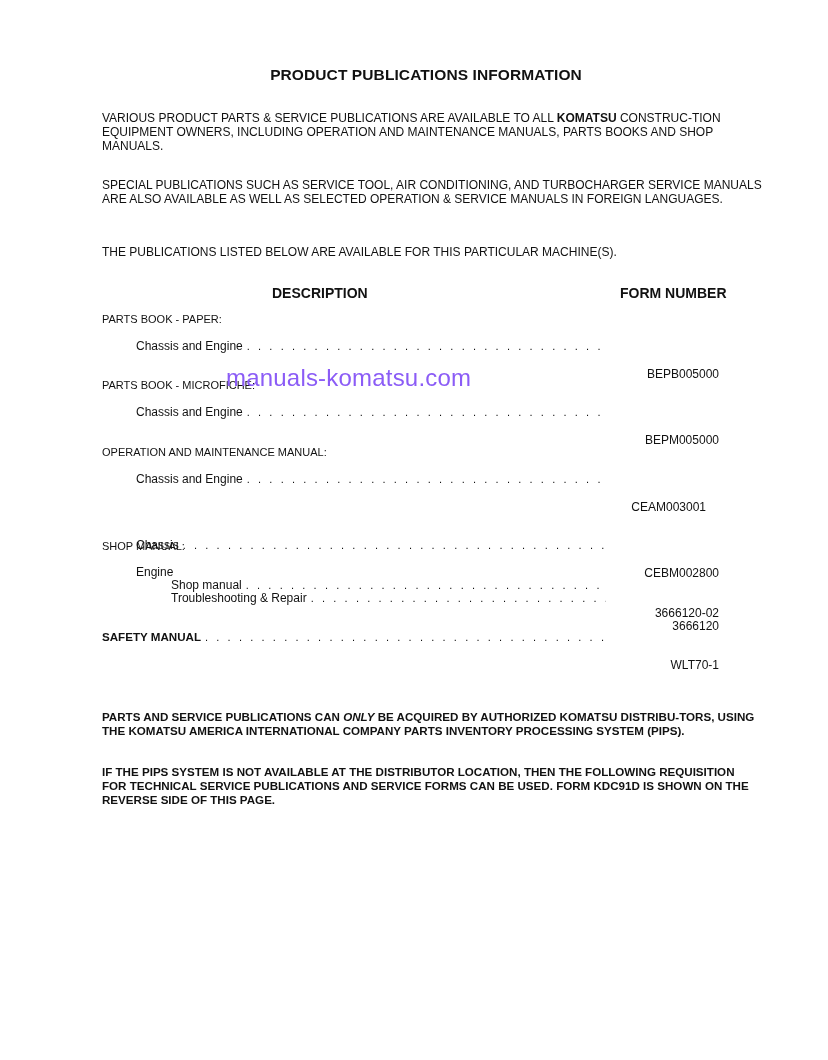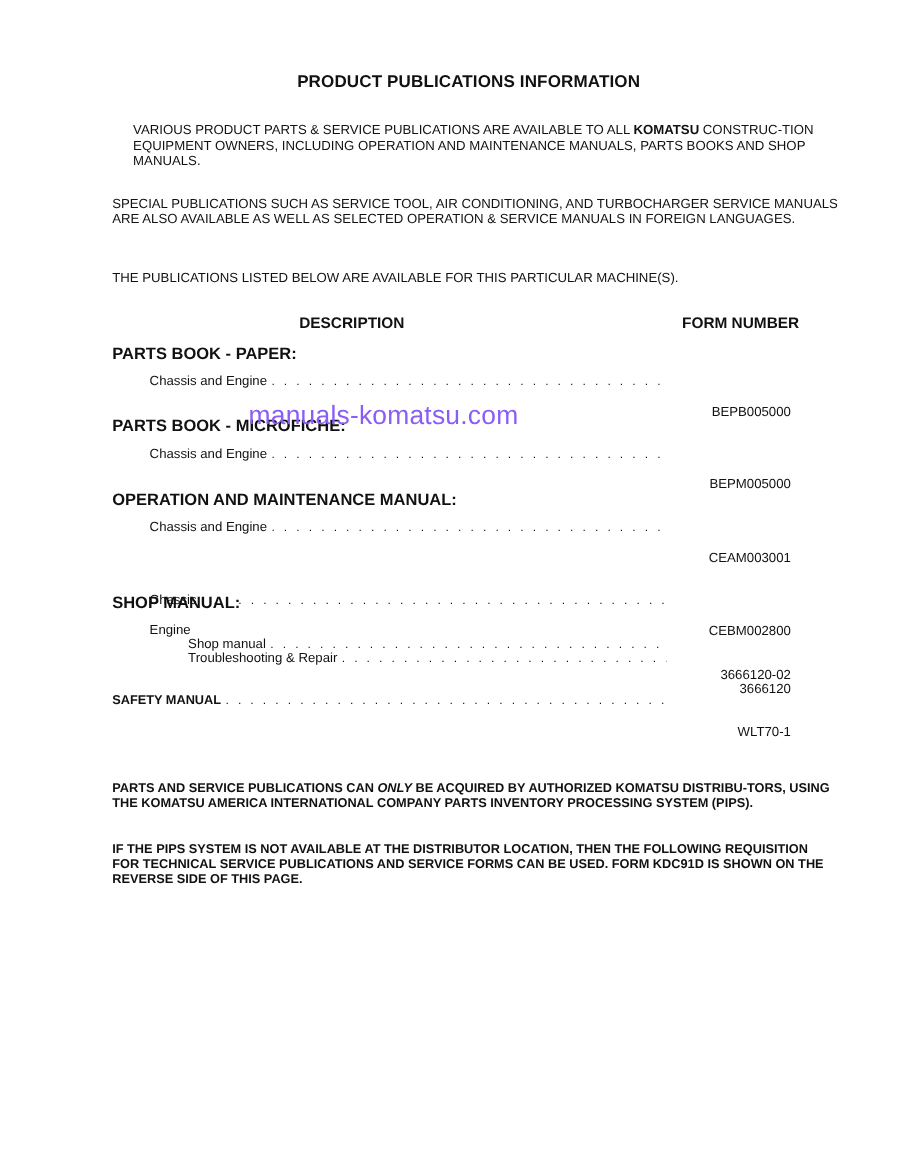--- a/index.html
+++ b/index.html
@@ -35,22 +35,22 @@
       font-weight: bold;
       font-size: 11.6px;
       line-height: 14px;
     }
     .col-head {
       font-size: 14px;
       font-weight: bold;
     }
     .section-head {
       left: 82px;
-      font-size: 15px;
-      font-weight: bold;
+      font-size: 11px;
+      font-weight: normal;
     }
     .entry {
       height: 14px;
       font-size: 12px;
       line-height: 14px;
       display: flex;
       align-items: baseline;
     }
     .entry .label { white-space: nowrap; }
     .entry .leader {
@@ -81,21 +81,21 @@
       font-family: "Liberation Sans", sans-serif;
       letter-spacing: 0.2px;
       white-space: nowrap;
     }
   </style>
 </head>
 <body>
 
 <div class="abs title">PRODUCT PUBLICATIONS INFORMATION</div>
 
-<div class="abs para" style="top:111px;margin-left:19px;">
+<div class="abs para" style="top:111px;">
   <span>VARIOUS PRODUCT PARTS &amp; SERVICE PUBLICATIONS ARE AVAILABLE TO ALL </span><b>KOMATSU</b><span> CONSTRUC-TION EQUIPMENT OWNERS, INCLUDING OPERATION AND MAINTENANCE MANUALS, PARTS BOOKS AND SHOP MANUALS.</span>
 </div>
 
 <div class="abs para" style="top:178px;">SPECIAL PUBLICATIONS SUCH AS SERVICE TOOL, AIR CONDITIONING, AND TURBOCHARGER SERVICE MANUALS ARE ALSO AVAILABLE AS WELL AS SELECTED OPERATION &amp; SERVICE MANUALS IN FOREIGN LANGUAGES.</div>
 
 <div class="abs para" style="top:245px;">THE PUBLICATIONS LISTED BELOW ARE AVAILABLE FOR THIS PARTICULAR MACHINE(S).</div>
 
 <div class="abs col-head" style="left:252px; top:285px;">DESCRIPTION</div>
 <div class="abs col-head" style="left:600px; top:285px;">FORM NUMBER</div>
 
@@ -111,21 +111,21 @@
   <span class="label">Chassis and Engine</span>
   <span class="leader">. . . . . . . . . . . . . . . . . . . . . . . . . . . . . . . . . . . . . . . . . . . . . . . . . . . . . . . . . . . . . . . . . . . . . . . . . . . . .</span>
 </div>
 <div class="abs form-num" style="left:559px; top:405px;">BEPM005000</div>
 
 <div class="abs section-head" style="top:446px;">OPERATION AND MAINTENANCE MANUAL:</div>
 <div class="abs entry" style="left:116px; top:472px; width:470px;">
   <span class="label">Chassis and Engine</span>
   <span class="leader">. . . . . . . . . . . . . . . . . . . . . . . . . . . . . . . . . . . . . . . . . . . . . . . . . . . . . . . . . . . . . . . . . . . . . . . . . . . . .</span>
 </div>
-<div class="abs form-num" style="left:559px; top:472px;">CEAM003001</div>
+<div class="abs form-num" style="left:546px; top:472px;">CEAM003001</div>
 
 <div class="abs section-head" style="top:512px;margin-top:28px;">SHOP MANUAL:</div>
 <div class="abs entry" style="left:116px; top:538px; width:470px;">
   <span class="label">Chassis</span>
   <span class="leader">. . . . . . . . . . . . . . . . . . . . . . . . . . . . . . . . . . . . . . . . . . . . . . . . . . . . . . . . . . . . . . . . . . . . . . . . . . . . .</span>
 </div>
 <div class="abs form-num" style="left:559px; top:538px;">CEBM002800</div>
 
 <div class="abs sub-label" style="top:565px;">Engine</div>
 <div class="abs entry" style="left:151px; top:578px; width:435px;">

